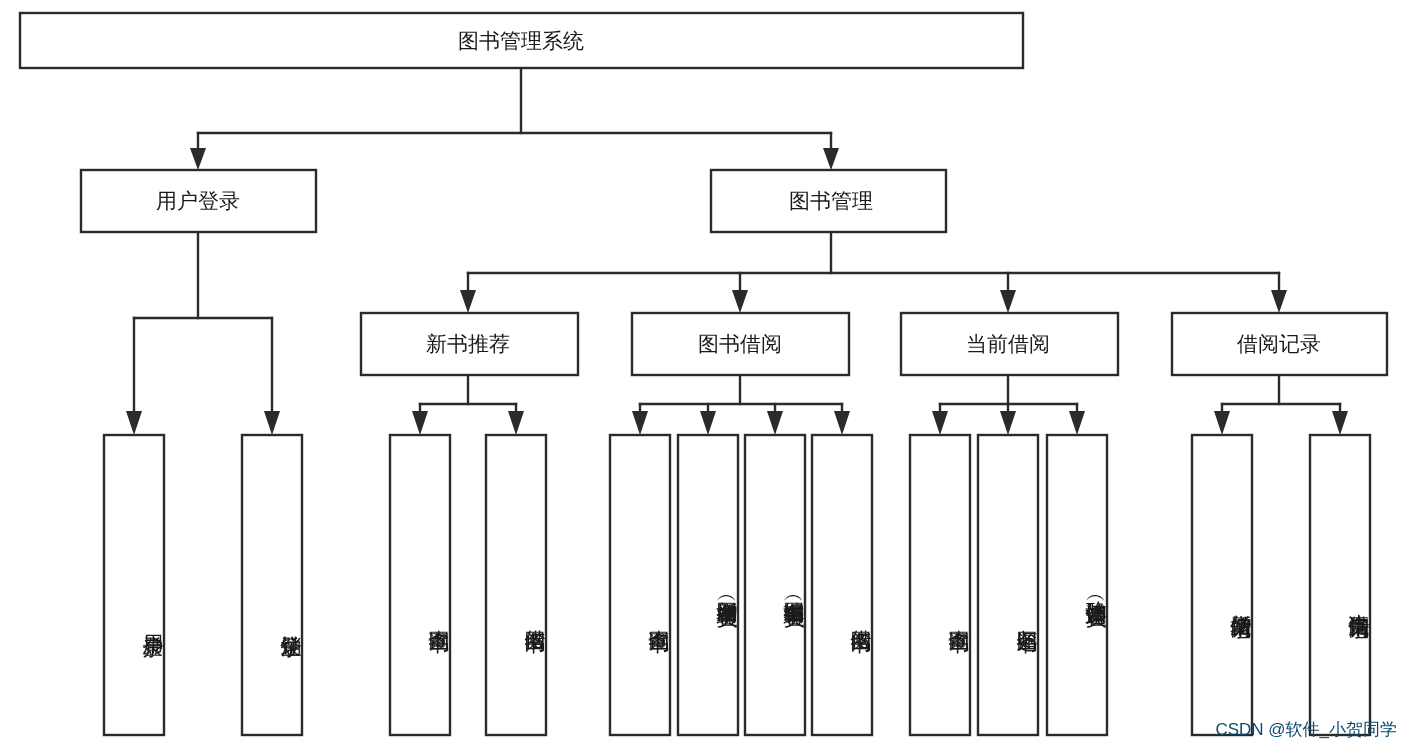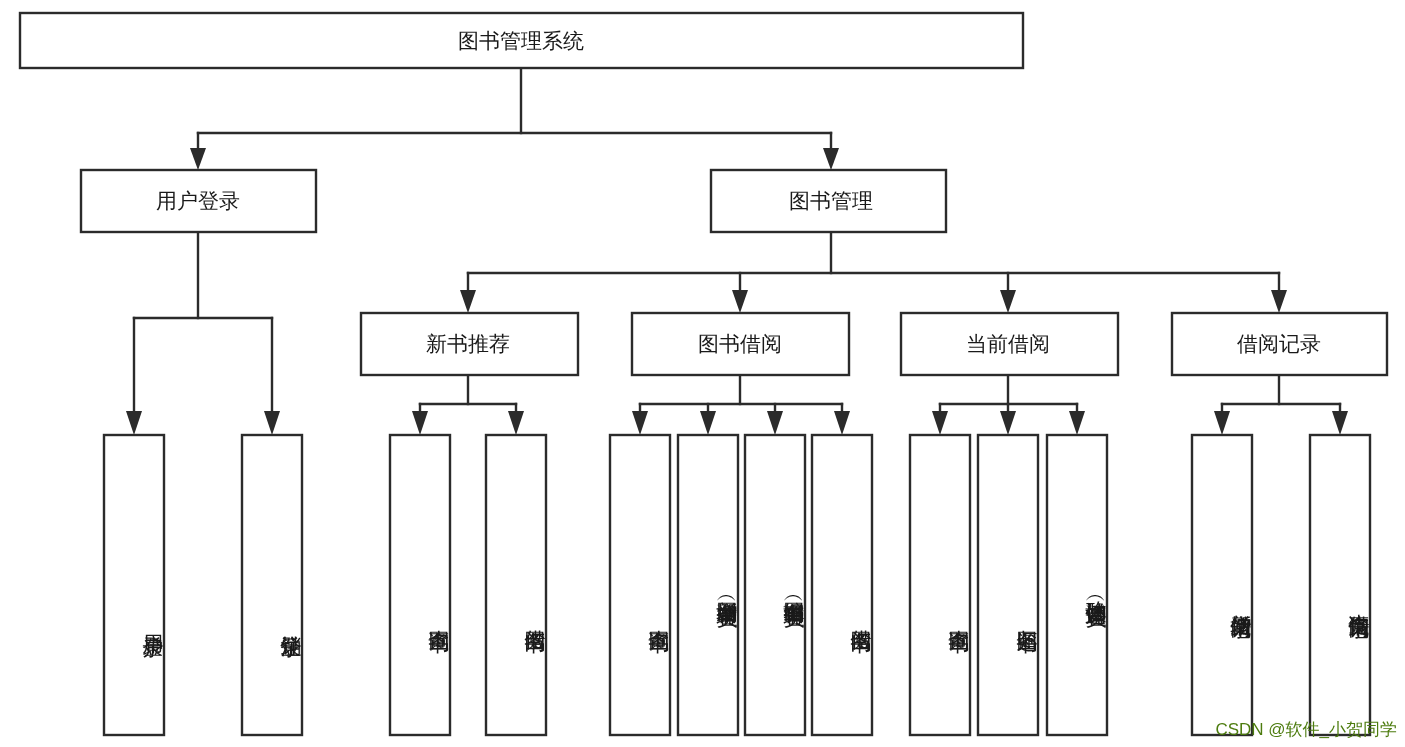--- a/index.html
+++ b/index.html
@@ -64,21 +64,21 @@
     text-orientation: upright;
     white-space: pre-line;
     letter-spacing: 1px;
     pointer-events: none;
   }
   .watermark {
     position: absolute;
     right: 8px;
     bottom: 6px;
     font-size: 17px;
-    color: #4d7c0f;
+    color: #0c4a6e;
     font-family: "Liberation Sans", "DejaVu Sans", sans-serif;
     white-space: nowrap;
   }
 </style>
 </head>
 <body>
 
 <div id="diagram-root">
 
   <svg class="chart-svg" viewBox="0 0 1405 747" xmlns="http://www.w3.org/2000/svg">

